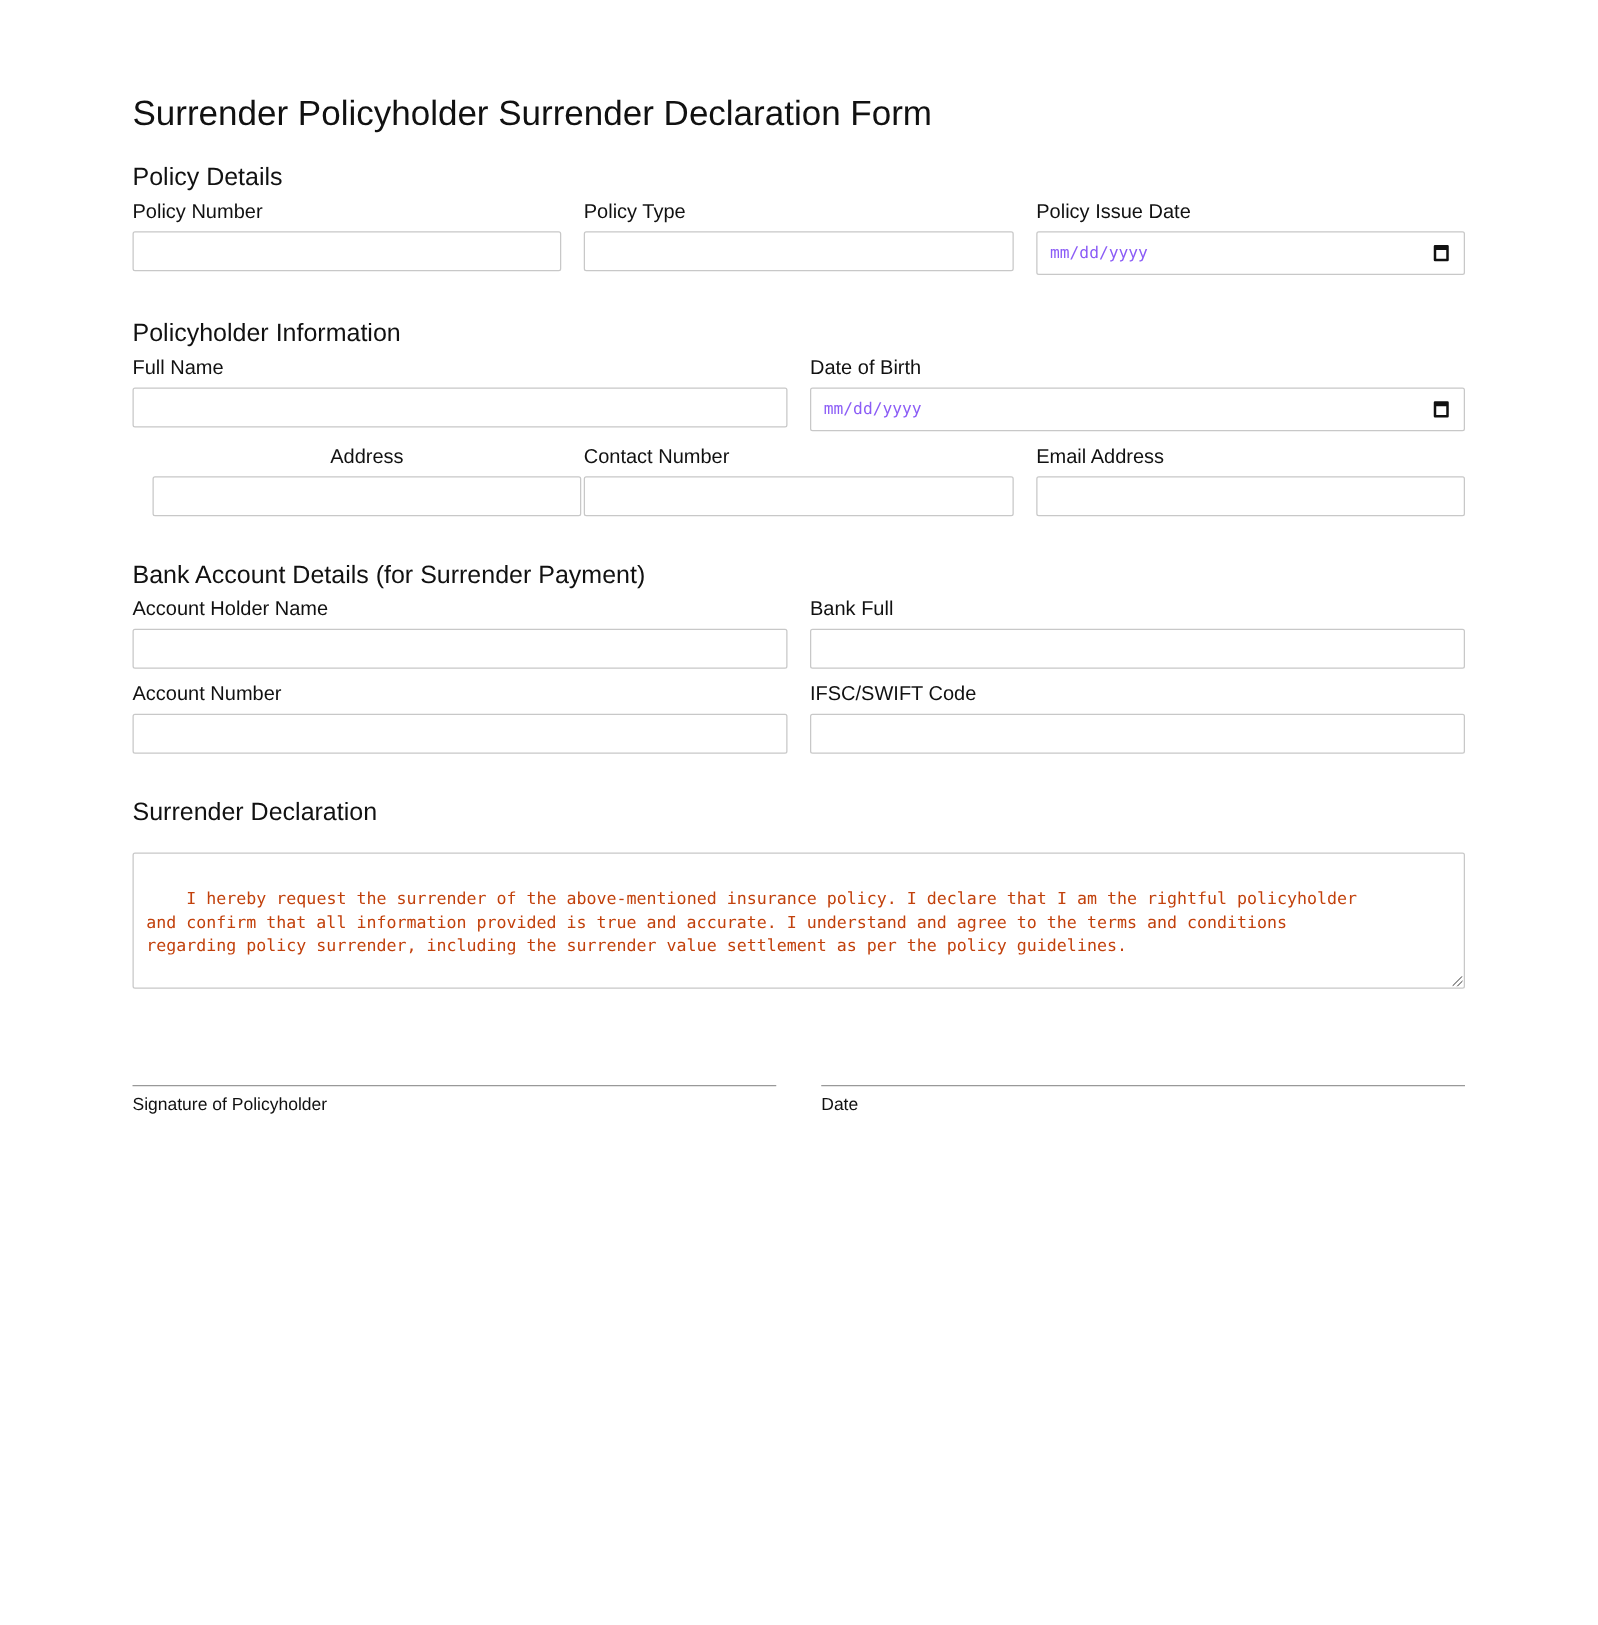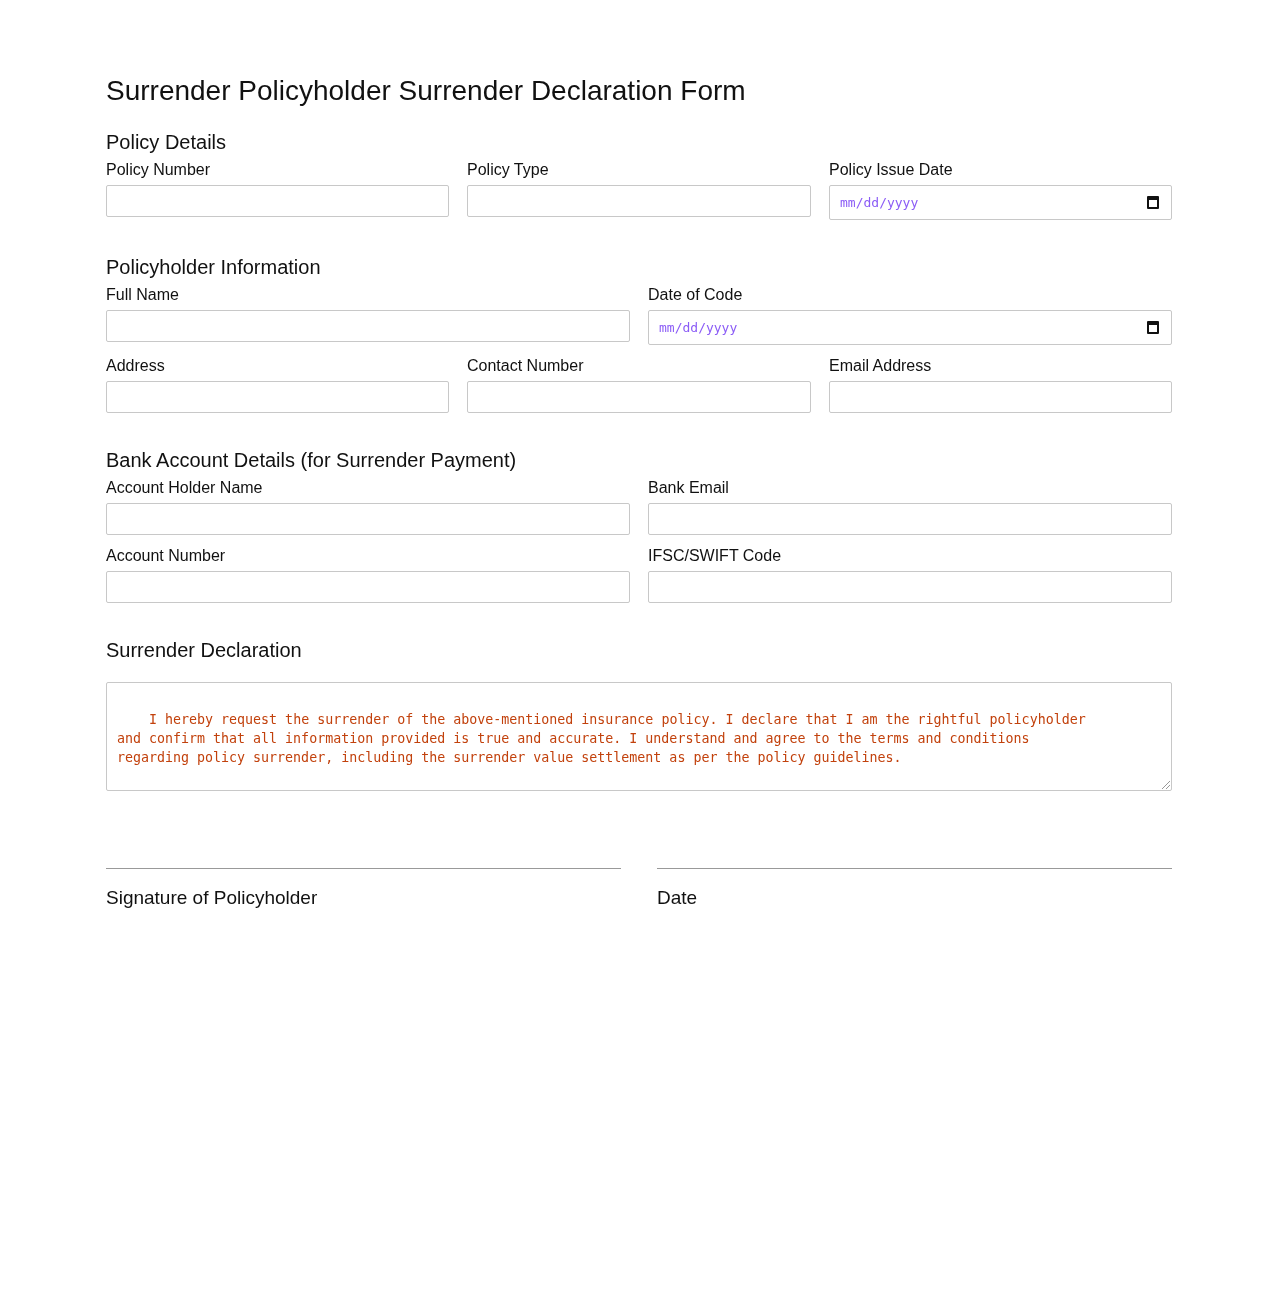--- a/index.html
+++ b/index.html
@@ -7,21 +7,21 @@
   .container { position: absolute; left: 106px; top: 0; width: 1066px; }
   h1 { position: absolute; left: 0; top: 74px; margin: 0; font-size: 28px; font-weight: normal; line-height: 34px; white-space: nowrap; }
   h2 { position: absolute; left: 0; margin: 0; font-size: 20px; font-weight: normal; line-height: 24px; white-space: nowrap; }
   .field { position: absolute; }
   .field label { display: block; font-size: 16px; line-height: 18px; height: 18px; margin-bottom: 6px; white-space: nowrap; }
   .input { box-sizing: border-box; height: 32px; border: 1px solid #c8c8c8; border-radius: 2px; background: #fff; width: 100%; font-size: 14px; padding: 0 10px; font-family: "Liberation Sans", sans-serif; }
   .input.date { height: 35px; display: flex; align-items: center; justify-content: space-between; font-family: "DejaVu Sans Mono", monospace; font-size: 13px; color: #8b5cf6; }
   .cal-icon { width: 12px; height: 13px; border: 2px solid #111; border-top-width: 4px; box-sizing: border-box; border-radius: 1px; margin-right: 2px; }
   .textarea { position: absolute; left: 0; top: 682px; width: 1066px; height: 109px; box-sizing: border-box; border: 1px solid #c8c8c8; border-radius: 2px; padding: 8px 10px; font-family: "DejaVu Sans Mono", monospace; font-size: 13.3px; line-height: 19px; color: #c2410c; white-space: pre-wrap; overflow: hidden; }
   .resize-grip { position: absolute; right: 1px; bottom: 1px; width: 8px; height: 8px; background: linear-gradient(135deg, transparent 45%, #999 45%, #999 52%, transparent 52%, transparent 70%, #999 70%, #999 77%, transparent 77%); }
-  .sig { position: absolute; top: 868px; border-top: 1px solid #999; padding-top: 20px; font-size: 19px; line-height: 18px; }
+  .sig { position: absolute; top: 868px; border-top: 1px solid #999; padding-top: 5px; font-size: 14px; line-height: 18px; }
 </style>
 </head>
 <body>
 
 <div class="container">
   <h1>Surrender Policyholder Surrender Declaration Form</h1>
 
   <h2 style="top:130px;">Policy Details</h2>
 
   <div class="field" style="left:0; top:161px; width:343px;">
@@ -40,48 +40,48 @@
     </div>
   </div>
 
   <h2 style="top:255px;">Policyholder Information</h2>
 
   <div class="field" style="left:0; top:286px; width:524px;">
     <label>Full Name</label>
     <div class="input"></div>
   </div>
   <div class="field" style="left:542px; top:286px; width:524px;">
-    <label>Date of Code</label>
+    <label>Date of Birth</label>
     <div class="input date">
       <span>mm/dd/yyyy</span>
       <span class="cal-icon"></span>
     </div>
   </div>
 
-  <div class="field" style="left:0; top:357px; width:343px;">
+  <div class="field" style="left:16px; top:357px; width:343px;text-align:center;">
     <label>Address</label>
     <div class="input"></div>
   </div>
   <div class="field" style="left:361px; top:357px; width:344px;">
     <label>Contact Number</label>
     <div class="input"></div>
   </div>
   <div class="field" style="left:723px; top:357px; width:343px;">
     <label>Email Address</label>
     <div class="input"></div>
   </div>
 
   <h2 style="top:448px;">Bank Account Details (for Surrender Payment)</h2>
 
   <div class="field" style="left:0; top:479px; width:524px;">
     <label>Account Holder Name</label>
     <div class="input"></div>
   </div>
   <div class="field" style="left:542px; top:479px; width:524px;">
-    <label>Bank Email</label>
+    <label>Bank Full</label>
     <div class="input"></div>
   </div>
 
   <div class="field" style="left:0; top:547px; width:524px;">
     <label>Account Number</label>
     <div class="input"></div>
   </div>
   <div class="field" style="left:542px; top:547px; width:524px;">
     <label>IFSC/SWIFT Code</label>
     <div class="input"></div>

